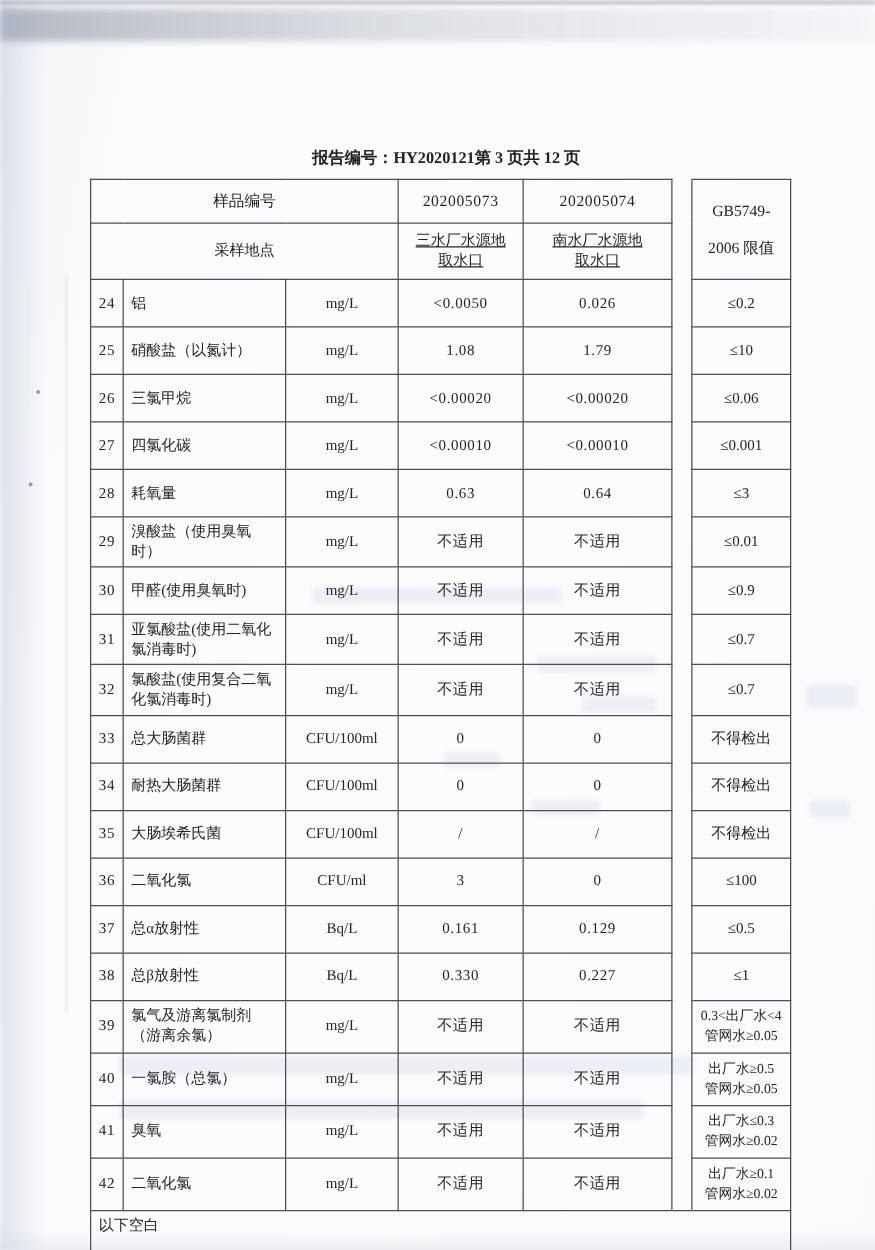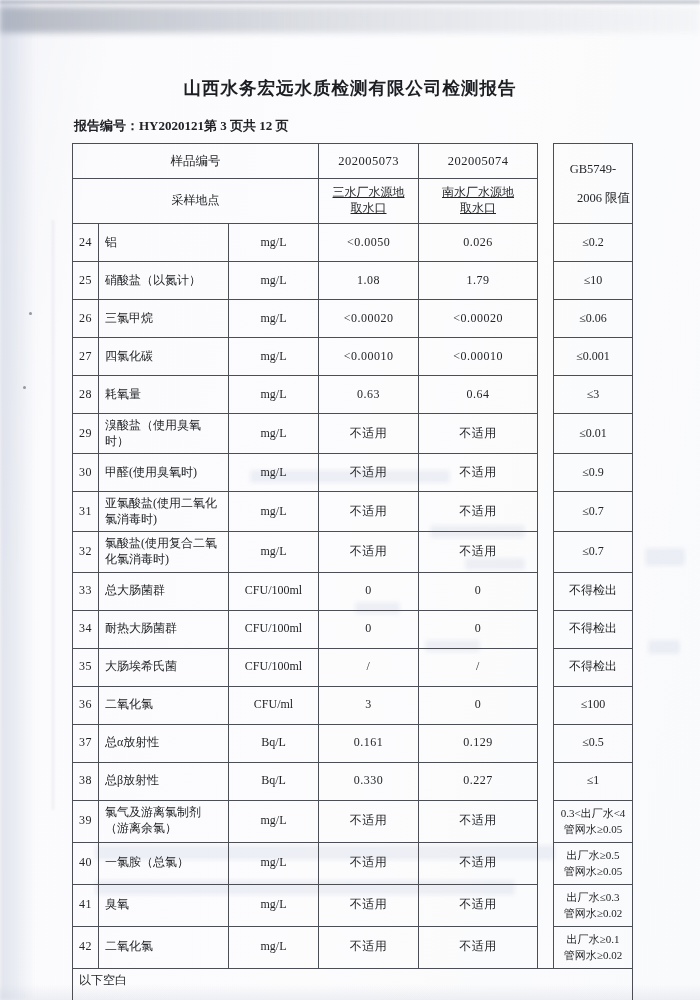--- a/index.html
+++ b/index.html
@@ -19,34 +19,34 @@
   .edge-bottom { position:absolute; left:0; right:0; bottom:0; height:16px;
     background:linear-gradient(to top, rgba(170,178,198,.18), rgba(170,178,198,0)); }
   .ghost { position:absolute; background:rgba(110,132,178,.10); filter:blur(2px); border-radius:3px; }
   .ghost-line { position:absolute; background:rgba(120,134,168,.12); filter:blur(1px); }
   .speck { position:absolute; width:3px; height:3px; background:rgba(70,76,90,.55); border-radius:50%; }
 
   .title { position:absolute; top:76px; left:0; width:100%; text-align:center;
     font-family:"Liberation Sans","DejaVu Sans",sans-serif;
     font-size:17.5px; font-weight:bold; letter-spacing:1px; color:#1c1e22; }
   .meta { position:absolute; top:117px; left:74px; width:566px; display:flex;
-    justify-content:flex-start; font-weight:bold; font-size:13px; color:#202226; }
+    justify-content:center; font-weight:bold; font-size:13px; color:#202226; }
 
   .tablewrap { position:absolute; left:72px; top:143px; }
   table { border-collapse:collapse; table-layout:fixed; width:560px; }
   td { border:1px solid #4b4e54; font-size:12px; text-align:center;
        padding:4px 2px; height:29px; line-height:1.3; overflow:hidden; }
   td.pname { text-align:left; padding-left:6px; padding-right:4px; }
   tr.h1 td { height:26px; font-size:12.5px; }
   tr.h2 td { height:36px; }
   .gapcell { border-top:none; border-bottom:none; background:transparent; }
   .locwrap { display:inline-block; max-width:80px;text-decoration:underline; }
   .gbh { font-size:12.5px; }
   .gbh .l1 { display:block; margin-bottom:12px; }
-  .gbh .l2 { display:block;text-align:right; }
+  .gbh .l2 { display:block; }
   td.gb { font-size:12px; }
   td.gb .sl { font-size:11px; line-height:1.5; white-space:nowrap; }
   td.blank-cell { height:92px; vertical-align:top; text-align:left; padding:4px 6px; font-size:12px; }
   .num { letter-spacing:.5px; }
 </style>
 </head>
 <body>
 
 <div class="sheet">
 
@@ -61,21 +61,20 @@
   <div class="ghost" style="left:430px; top:525px; width:95px; height:13px;"></div>
   <div class="ghost" style="left:465px; top:558px; width:60px; height:12px;"></div>
   <div class="ghost" style="left:355px; top:602px; width:45px; height:12px;"></div>
   <div class="ghost" style="left:425px; top:640px; width:55px; height:12px;"></div>
   <div class="ghost" style="left:250px; top:470px; width:200px; height:13px;"></div>
   <div class="ghost" style="left:95px; top:845px; width:460px; height:15px;"></div>
   <div class="ghost" style="left:95px; top:880px; width:420px; height:15px;"></div>
   <div class="ghost" style="left:645px; top:548px; width:40px; height:18px;"></div>
   <div class="ghost" style="left:648px; top:640px; width:32px; height:14px;"></div>
 
-  <div class="title">山西水务宏远水质检测有限公司检测报告</div>
   <div class="meta">
     <span><span>报告编号：</span><span>HY2020121</span></span>
     <span>第 3 页共 12 页</span>
   </div>
 
   <div class="tablewrap">
     <table>
       <colgroup>
         <col style="width:26px">
           <col style="width:130px">

